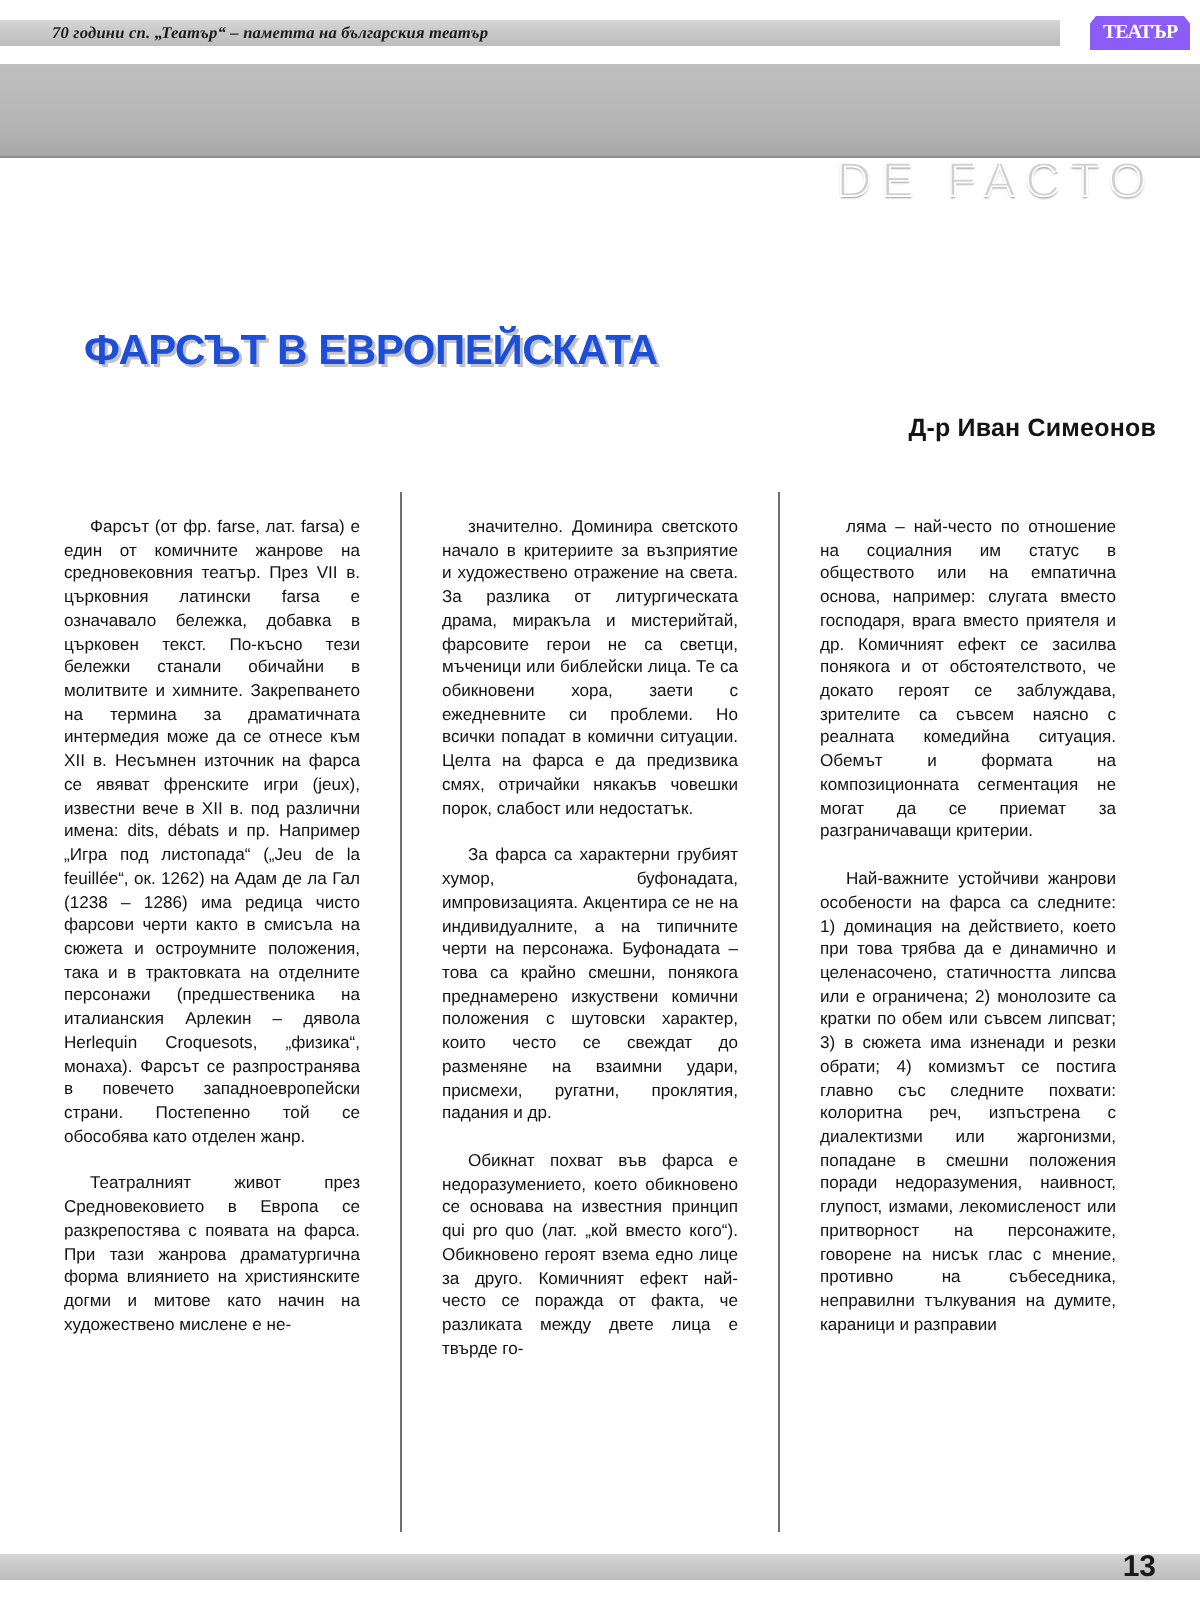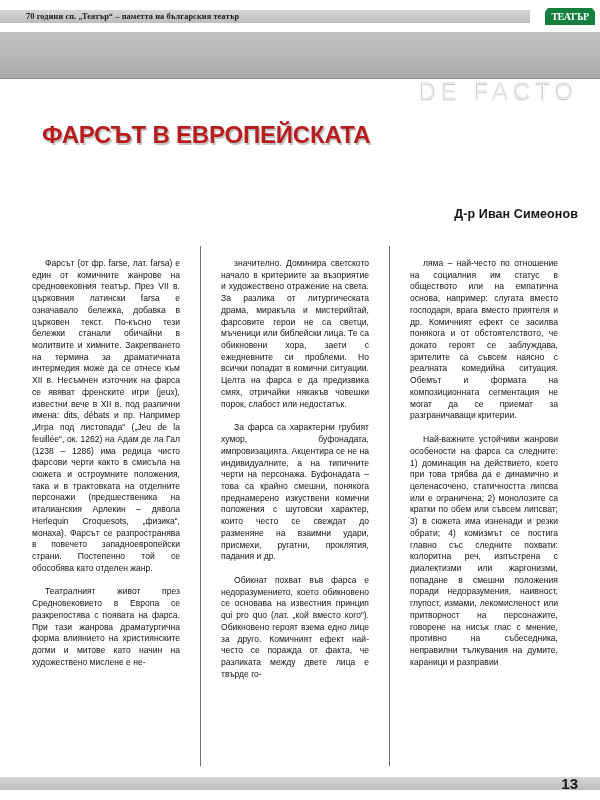--- a/index.html
+++ b/index.html
@@ -31,34 +31,35 @@
     height: 13px;
     background: linear-gradient(to bottom, #d6d6d6 0%, #c9c9c9 45%, #bdbdbd 100%);
   }
   .runhead-text {
     position: absolute;
     left: 26px;
     top: 0px;
     height: 13px;
     line-height: 13px;
     font-size: 8.3px;
+    font-style: italic;
     font-weight: bold;
     color: #1a1a1a;
     font-family: "Liberation Serif", serif;
     letter-spacing: 0.1px;
     white-space: nowrap;
     text-align: center;
   }
   .runhead-logo {
     position: absolute;
     left: 545px;
     top: -2px;
     width: 50px;
     height: 17px;
-    background: #15803d;
+    background: #8b5cf6;
     color: #ffffff;
     font-size: 10px;
     font-weight: bold;
     letter-spacing: -0.5px;
     text-align: center;
     line-height: 17px;
     font-family: "Liberation Serif", serif;
     clip-path: polygon(0 22%, 6% 0, 94% 0, 100% 22%, 100% 100%, 0 100%);
     overflow: hidden;
   }
@@ -88,28 +89,29 @@
   }
 
   
   .headline {
     position: absolute;
     left: 42px;
     top: 118px;
     width: 530px;
   }
   .headline-line {
-    font-size: 24px;
+    font-size: 21px;
     font-weight: bold;
     line-height: 33px;
     letter-spacing: -0.2px;
-    color: #b91c1c;
+    color: #1d4ed8;
     text-shadow: 1.5px 1.5px 0 rgba(120,120,120,0.45);
     font-family: "Liberation Sans", sans-serif;
     white-space: nowrap;
+    margin-top: 41px;
   }
 
   .byline {
     position: absolute;
     right: 22px;
     top: 207px;
     font-size: 12.5px;
     font-weight: bold;
     color: #141414;
     font-family: "Liberation Sans", sans-serif;

